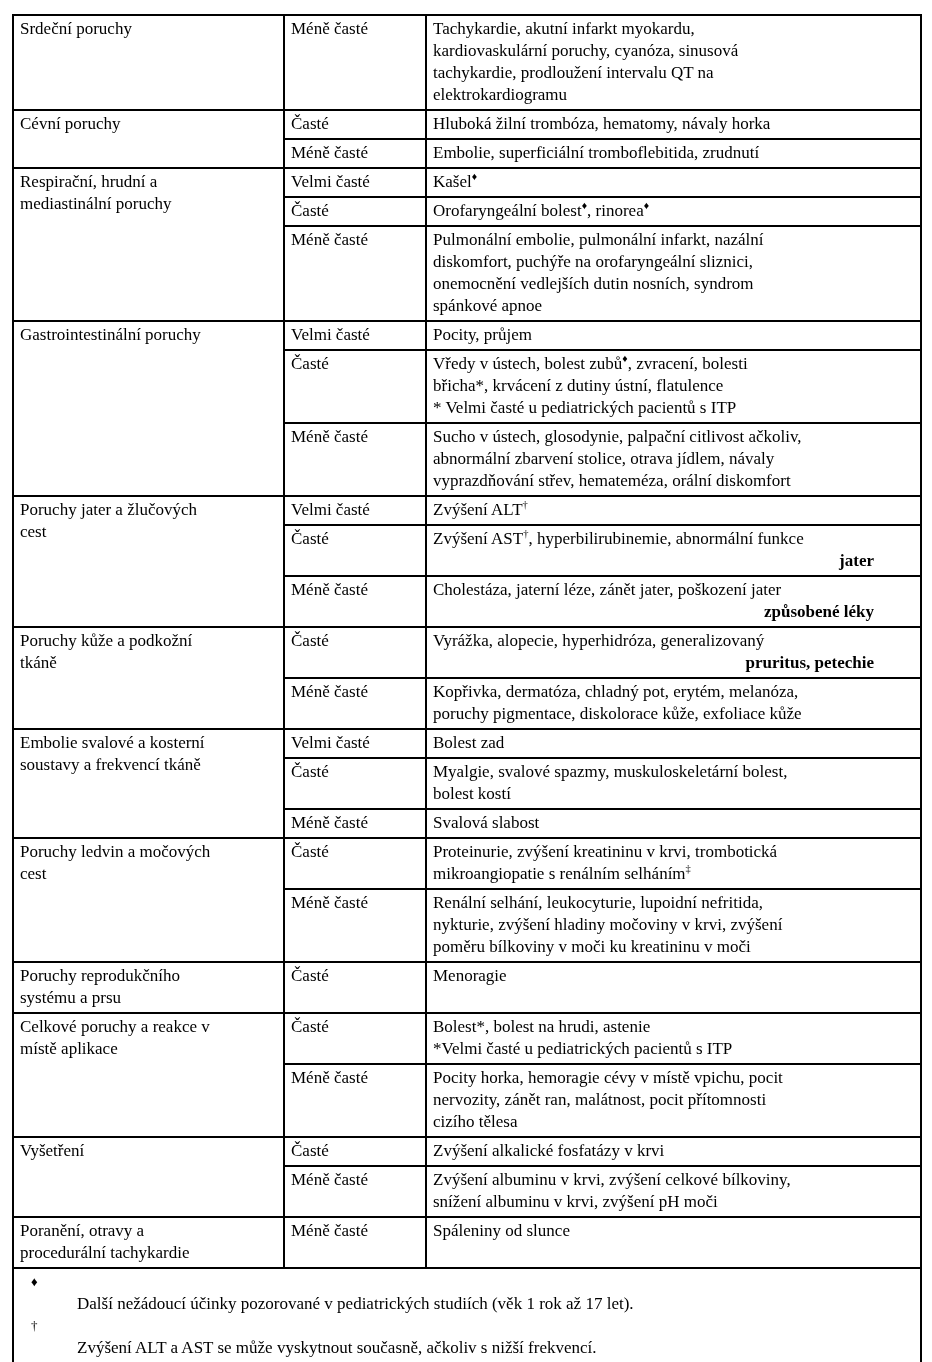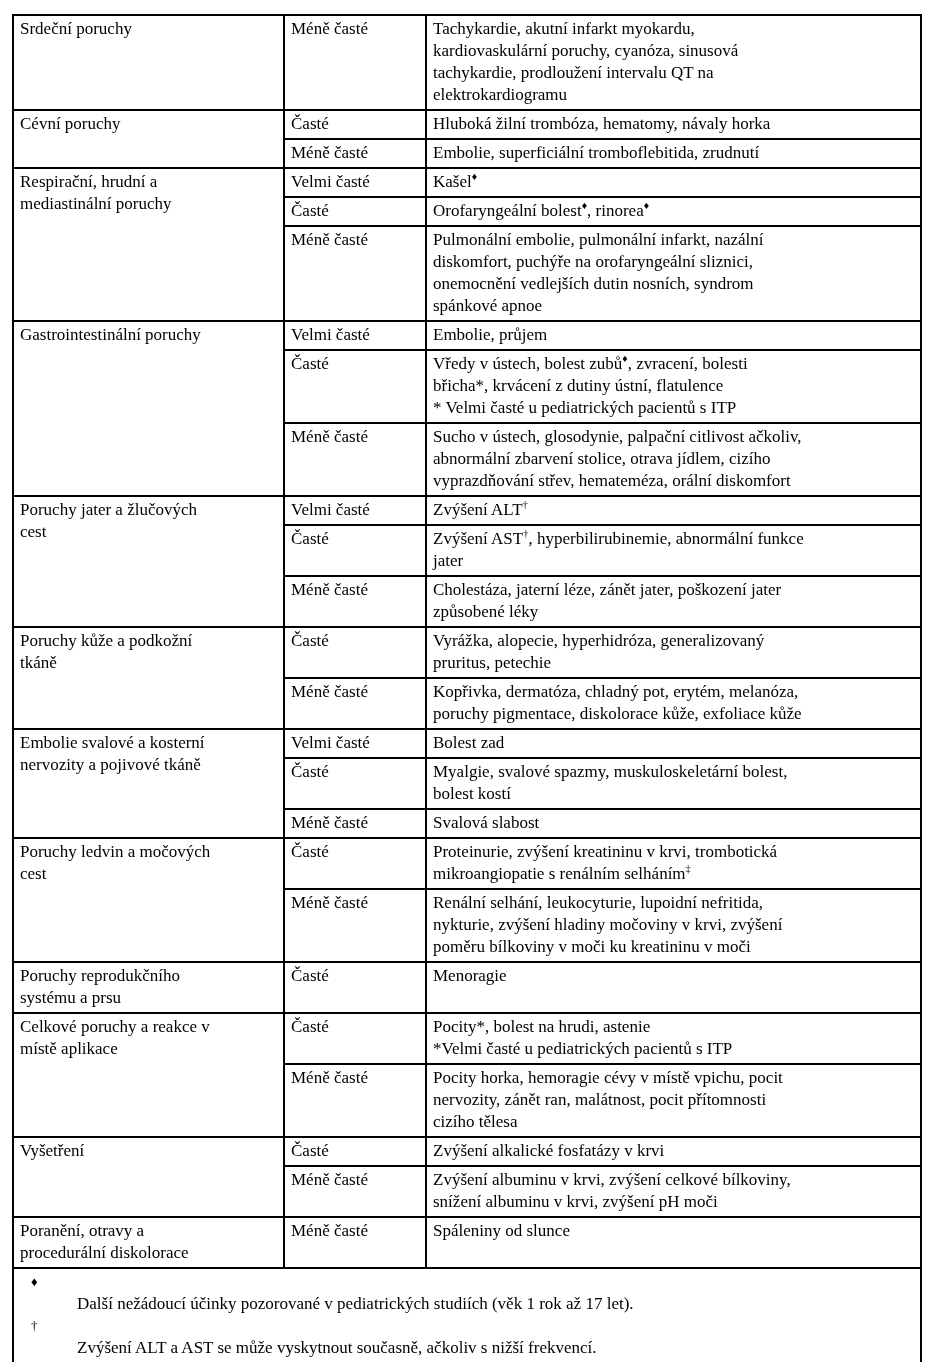--- a/index.html
+++ b/index.html
@@ -24,21 +24,21 @@
   }
   table.adv td {
     border: 2px solid #000;
     vertical-align: top;
     padding: 2px 6px 3px 6px;
   }
   td.c1 { padding-left: 17px; }
   td.c2 { padding-left: 17px; margin-top: 40px; }
   td.c3 { padding-left: 12px; }
   .ln { line-height: 22px; }
-  .ln.ctr { text-align: left; padding-right: 40px; }
+  .ln.ctr { text-align: right; padding-right: 40px; font-weight: bold; }
   td.space-after { padding-bottom: 17px; font-family: Liberation Serif, serif; }
   sup {
     font-size: 0.62em;
     vertical-align: super;
     line-height: 0;
   }
   td.fncell {
     padding: 3px 6px 5px 6px;
     border: 2px solid #000;
   }
@@ -132,40 +132,40 @@
           </td>
         </tr>
         <tr>
           <td class="c1" rowspan="3">
             <div class="ln">Gastrointestinální poruchy</div>
           </td>
           <td class="c2">
             <div class="ln">Velmi časté</div>
           </td>
           <td class="c3">
-            <div class="ln">Embolie, průjem</div>
+            <div class="ln">Pocity, průjem</div>
           </td>
         </tr>
         <tr>
           <td class="c2">
             <div class="ln">Časté</div>
           </td>
           <td class="c3">
             <div class="ln">Vředy v ústech, bolest zubů<sup>♦</sup>, zvracení, bolesti</div>
             <div class="ln">břicha*, krvácení z dutiny ústní, flatulence</div>
             <div class="ln">* Velmi časté u pediatrických pacientů s ITP</div>
           </td>
         </tr>
         <tr>
           <td class="c2">
             <div class="ln">Méně časté</div>
           </td>
           <td class="c3">
             <div class="ln">Sucho v ústech, glosodynie, palpační citlivost ačkoliv,</div>
-            <div class="ln">abnormální zbarvení stolice, otrava jídlem, cizího</div>
+            <div class="ln">abnormální zbarvení stolice, otrava jídlem, návaly</div>
             <div class="ln">vyprazdňování střev, hemateméza, orální diskomfort</div>
           </td>
         </tr>
         <tr>
           <td class="c1" rowspan="3">
             <div class="ln">Poruchy jater a žlučových</div>
             <div class="ln">cest</div>
           </td>
           <td class="c2">
             <div class="ln">Velmi časté</div>
@@ -210,21 +210,21 @@
             <div class="ln">Méně časté</div>
           </td>
           <td class="c3">
             <div class="ln">Kopřivka, dermatóza, chladný pot, erytém, melanóza,</div>
             <div class="ln">poruchy pigmentace, diskolorace kůže, exfoliace kůže</div>
           </td>
         </tr>
         <tr>
           <td class="c1" rowspan="3">
             <div class="ln">Embolie svalové a kosterní</div>
-            <div class="ln">nervozity a pojivové tkáně</div>
+            <div class="ln">soustavy a frekvencí tkáně</div>
           </td>
           <td class="c2">
             <div class="ln">Velmi časté</div>
           </td>
           <td class="c3">
             <div class="ln">Bolest zad</div>
           </td>
         </tr>
         <tr>
           <td class="c2">
@@ -280,21 +280,21 @@
         </tr>
         <tr>
           <td class="c1" rowspan="2">
             <div class="ln">Celkové poruchy a reakce v</div>
             <div class="ln">místě aplikace</div>
           </td>
           <td class="c2">
             <div class="ln">Časté</div>
           </td>
           <td class="c3">
-            <div class="ln">Pocity*, bolest na hrudi, astenie</div>
+            <div class="ln">Bolest*, bolest na hrudi, astenie</div>
             <div class="ln">*Velmi časté u pediatrických pacientů s ITP</div>
           </td>
         </tr>
         <tr>
           <td class="c2">
             <div class="ln">Méně časté</div>
           </td>
           <td class="c3">
             <div class="ln">Pocity horka, hemoragie cévy v místě vpichu, pocit</div>
             <div class="ln">nervozity, zánět ran, malátnost, pocit přítomnosti</div>
@@ -317,21 +317,21 @@
             <div class="ln">Méně časté</div>
           </td>
           <td class="c3">
             <div class="ln">Zvýšení albuminu v krvi, zvýšení celkové bílkoviny,</div>
             <div class="ln">snížení albuminu v krvi, zvýšení pH moči</div>
           </td>
         </tr>
         <tr>
           <td class="c1" rowspan="1">
             <div class="ln">Poranění, otravy a</div>
-            <div class="ln">procedurální diskolorace</div>
+            <div class="ln">procedurální tachykardie</div>
           </td>
           <td class="c2">
             <div class="ln">Méně časté</div>
           </td>
           <td class="c3">
             <div class="ln">Spáleniny od slunce</div>
           </td>
         </tr>
         <tr>
           <td colspan="3" class="fncell">

